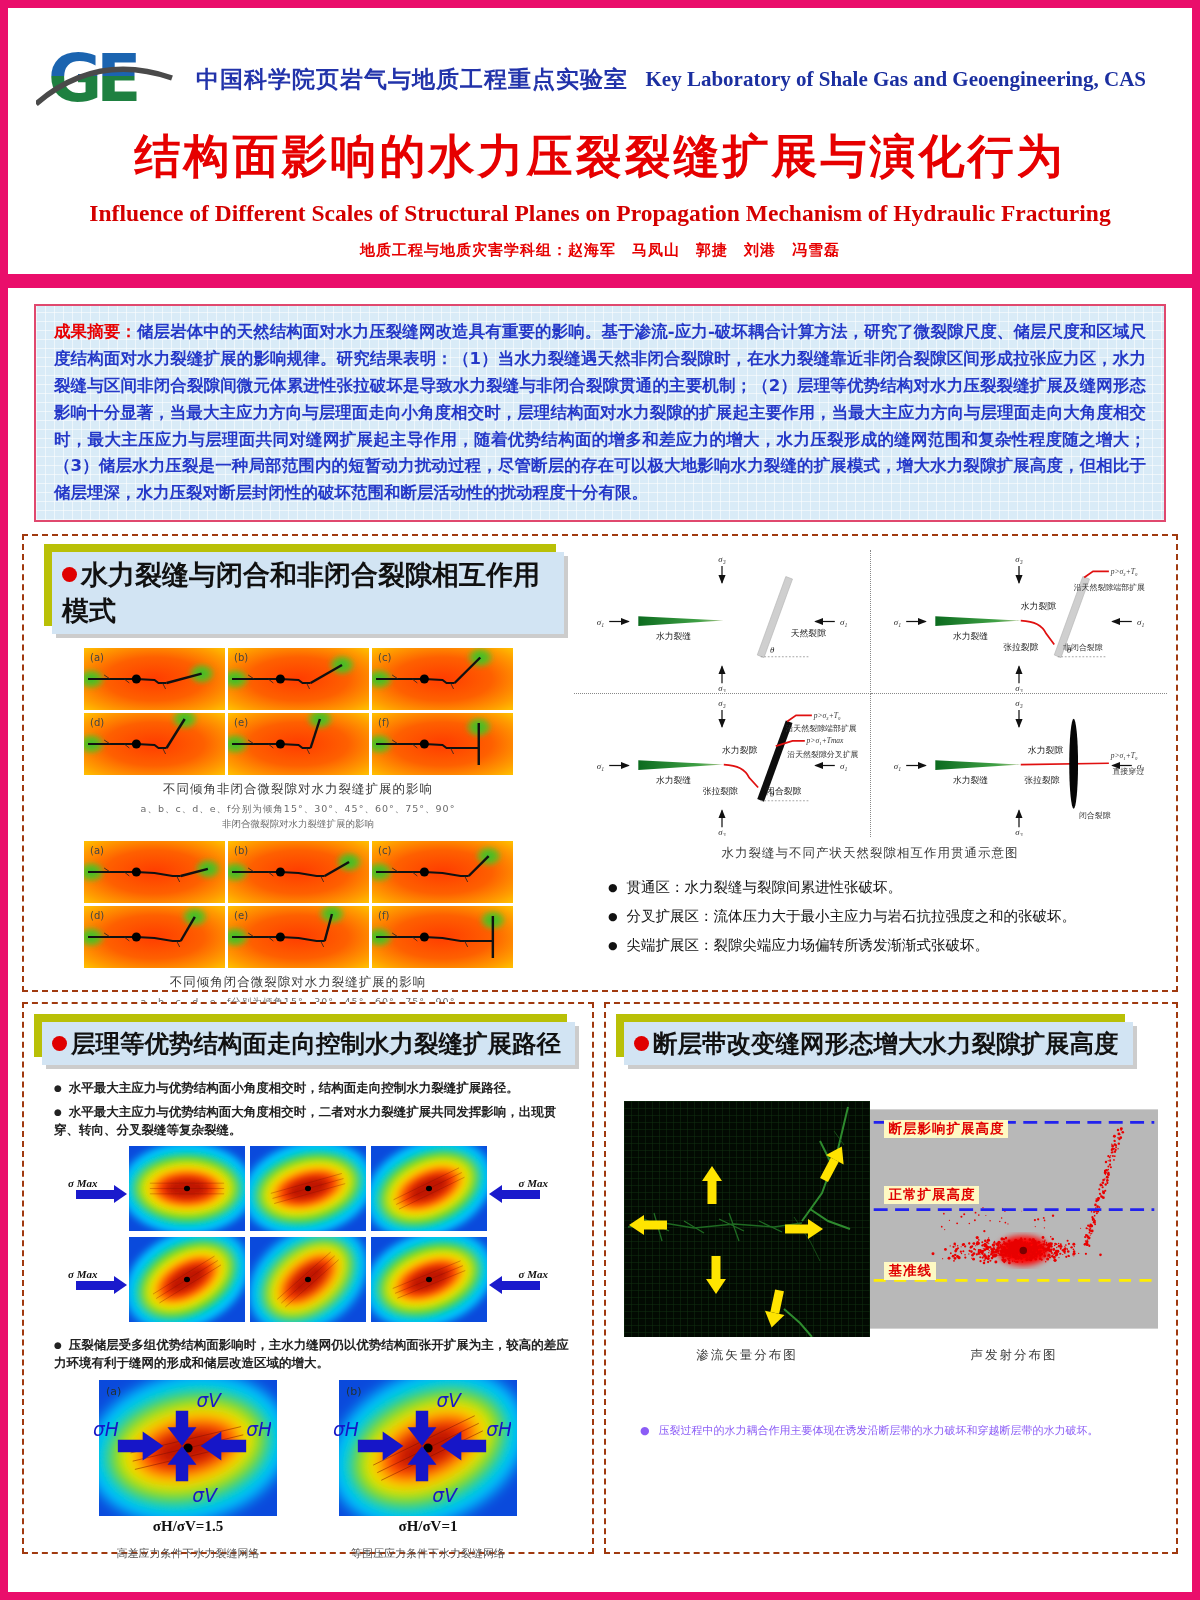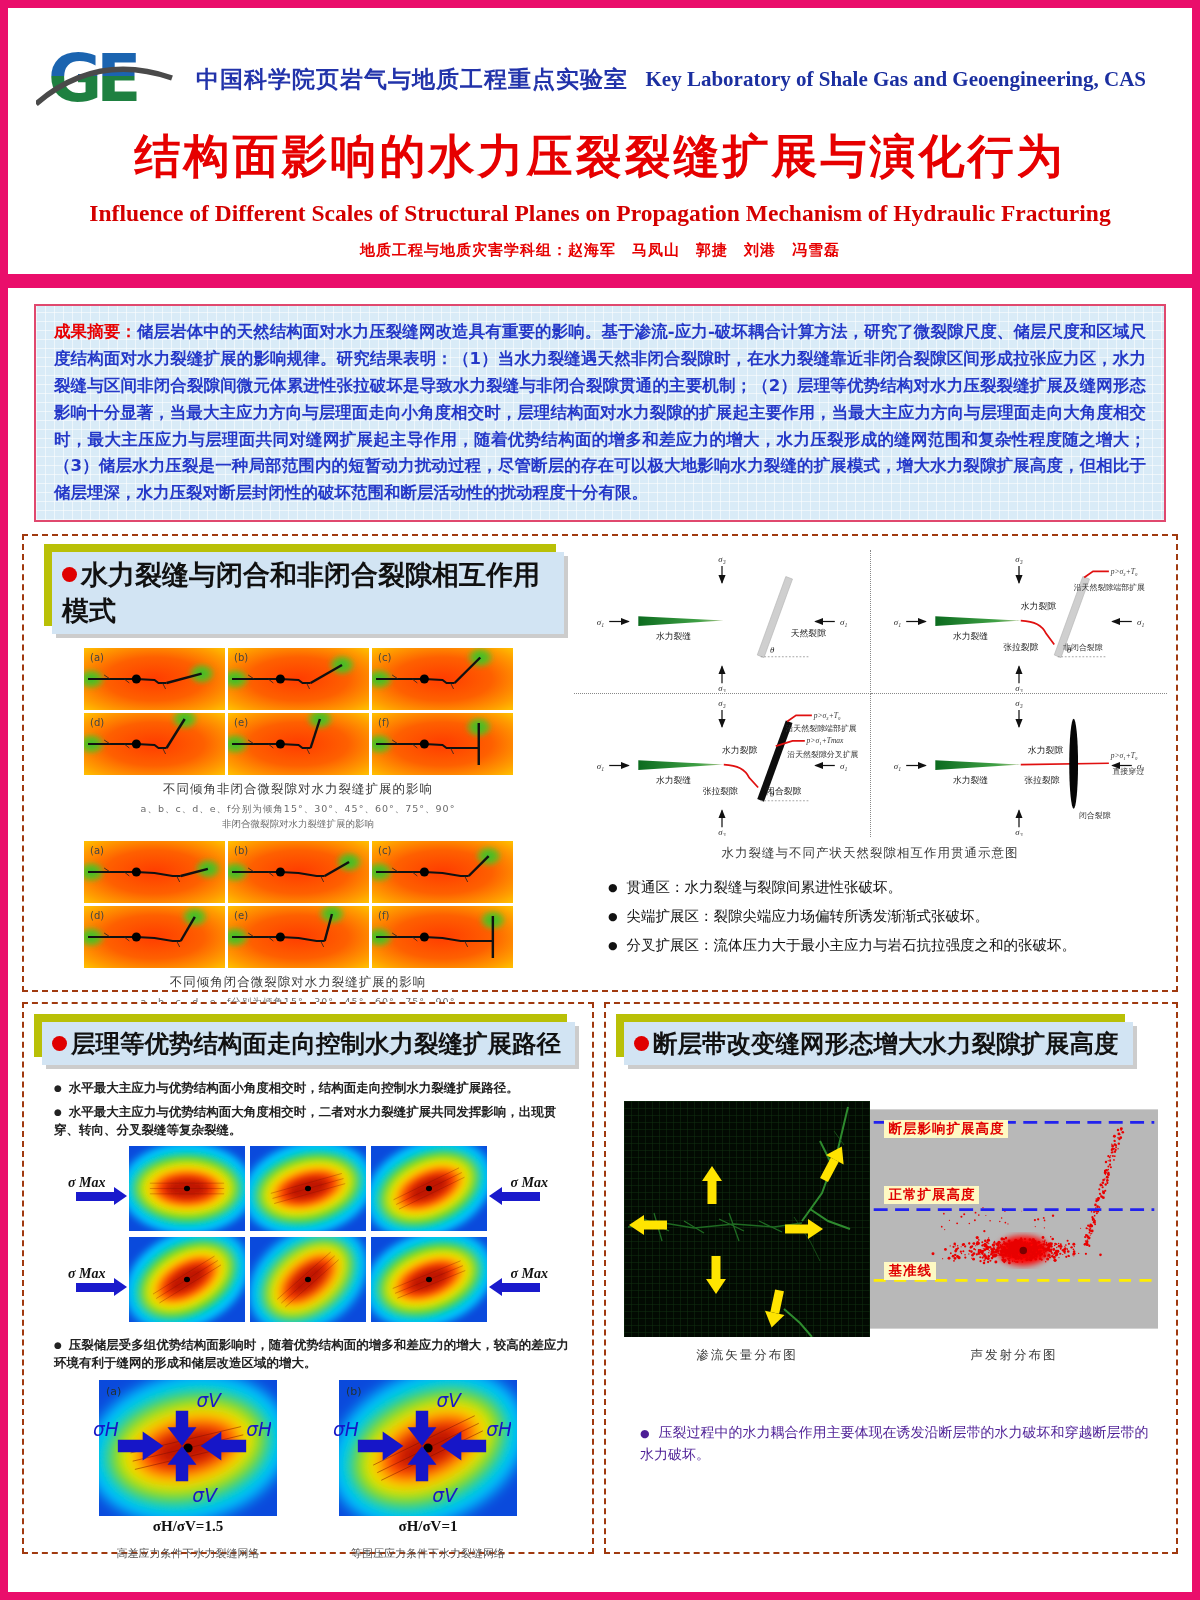--- a/index.html
+++ b/index.html
@@ -66,21 +66,21 @@
 
   
   .p2-bullets { margin:14px 14px 0 30px; list-style:none; }
   .p2-bullets li { font-size:12.5px; color:#222; font-weight:bold; margin-bottom:6px; line-height:1.45; }
   .p2-bullets li::before { content:"●"; font-size:9px; margin-right:7px; position:relative; top:-1px; }
   .rbrow { display:flex; align-items:center; justify-content:center; gap:5px; margin-top:6px; }
   .rbmap { width:116px; height:85px; }
   .rbmap svg { width:100%; height:100%; display:block; }
   .arrow-block { display:flex; flex-direction:column; align-items:flex-start; width:62px; }
   .arrow-block.r { align-items:flex-end; }
-  .sigmax { font-size:14px; font-weight:bold; font-style:italic; font-family:"Liberation Serif",serif; color:#111; margin:0 6px 1px 6px; }
+  .sigmax { font-size:11px; font-weight:bold; font-style:italic; font-family:"Liberation Serif",serif; color:#111; margin:0 6px 1px 6px; }
   .barrow { display:inline-block; width:38px; height:9px; background:#1a1acc; position:relative; margin:0 14px; }
   .barrow.right::after { content:""; position:absolute; right:-13px; top:-5px; border-left:13px solid #1a1acc; border-top:9.5px solid transparent; border-bottom:9.5px solid transparent; }
   .barrow.left::after { content:""; position:absolute; left:-13px; top:-5px; border-right:13px solid #1a1acc; border-top:9.5px solid transparent; border-bottom:9.5px solid transparent; }
   .p2cap { text-align:center; font-size:11.5px; color:#4a4a4a; margin-top:7px; }
   .bigmaps { display:flex; justify-content:center; gap:62px; margin-top:8px; }
   .bigfig { text-align:center; position:relative; }
   .bigfig .map { width:178px; height:136px; position:relative; }
   .bigfig .map svg { width:100%; height:100%; display:block; }
   .bigfig .flab { position:absolute; left:7px; top:5px; font-size:11px; color:#233; }
   .cross { position:absolute; right:6px; bottom:2px; }
@@ -91,21 +91,21 @@
   .p3-figs { display:flex; margin:36px 18px 0 18px; }
   .p3-left { width:246px; height:236px; position:relative; }
   .p3-right { flex:1; height:236px; position:relative; }
   .p3-left svg, .p3-right svg { width:100%; height:100%; display:block; }
   .ann { position:absolute; background:#fef9c3; color:#e00000; font-weight:bold; font-size:13.5px; padding:0 4px; letter-spacing:1px; }
   .p3caps { display:flex; margin:10px 18px 0 18px; }
   .p3caps div { font-size:12.5px; color:#3a3a3a; letter-spacing:2px; }
   .p3cap-l { width:246px; text-align:center; }
   .p3cap-r { flex:1; text-align:center; }
   .p3-bullets { margin:58px 20px 0 34px; list-style:none; }
-  .p3-bullets li { font-size:14px; color:#4c1d95; margin-bottom:12px; line-height:1.55; }
+  .p3-bullets li { font-size:11px; color:#8b5cf6; margin-bottom:12px; line-height:1.55; }
   .p3-bullets li::before { content:"●"; font-size:11px; margin-right:9px; }
   .hiddefs { position:absolute; width:0; height:0; }
 </style>
 </head>
 <body>
 
 <svg class="hiddefs" aria-hidden="true">
   <defs>
     <radialGradient id="heat" cx="50%" cy="50%" r="78%">
       <stop offset="0%" stop-color="#ff3c00"></stop>
@@ -392,22 +392,22 @@
             <text class="ql" x="176" y="100">张拉裂隙</text>
             <text class="qd" x="218" y="140">闭合裂隙</text>
             <text class="qf" x="254" y="72">p&gt;σ₁+T₀</text>
             <text class="qd" x="256" y="90">直接穿过</text>
           </svg>
         </div>
       </div>
       <div class="diagcap">水力裂缝与不同产状天然裂隙相互作用贯通示意图</div>
       <ul class="p1-bullets">
         <li>贯通区：水力裂缝与裂隙间累进性张破坏。</li>
+        <li>分叉扩展区：流体压力大于最小主应力与岩石抗拉强度之和的张破坏。</li>
         <li>尖端扩展区：裂隙尖端应力场偏转所诱发渐渐式张破坏。</li>
-        <li>分叉扩展区：流体压力大于最小主应力与岩石抗拉强度之和的张破坏。</li>
       </ul>
     </div>
   </section>
 
   <div class="bottom-row">
 
     <section class="panel panel2">
       <div class="phead phead2"><span class="dot"></span><span>层理等优势结构面走向控制水力裂缝扩展路径</span></div>
       <ul class="p2-bullets">
         <li>水平最大主应力与优势结构面小角度相交时，结构面走向控制水力裂缝扩展路径。</li>
@@ -548,21 +548,21 @@
               </g>
     <circle cx="50" cy="40" r="2.6" fill="#000"></circle>
             </svg>
           </div>
         <div class="arrow-block r">
           <span class="sigmax">σ Max</span>
           <span class="barrow left"></span>
         </div>
       </div>
       <ul class="p2-bullets">
-        <li>压裂储层受多组优势结构面影响时，随着优势结构面的增多和差应力的增大，较高的差应力环境有利于缝网的形成和储层改造区域的增大。</li>
+        <li>压裂储层受多组优势结构面影响时，主水力缝网仍以优势结构面张开扩展为主，较高的差应力环境有利于缝网的形成和储层改造区域的增大。</li>
       </ul>
 
       <div class="bigmaps">
         <div class="bigfig">
           <div class="map">
             <div class="rbmap" style="width:100%;height:100%;">
                 <svg viewBox="0 0 100 80" preserveAspectRatio="none">
     <rect width="100" height="80" fill="#0a4adc"></rect>
     <g transform="rotate(-14 50 40)" filter="url(#soft4)">
                     <ellipse cx="50" cy="40" rx="57" ry="43" fill="#00c6ff"></ellipse>

